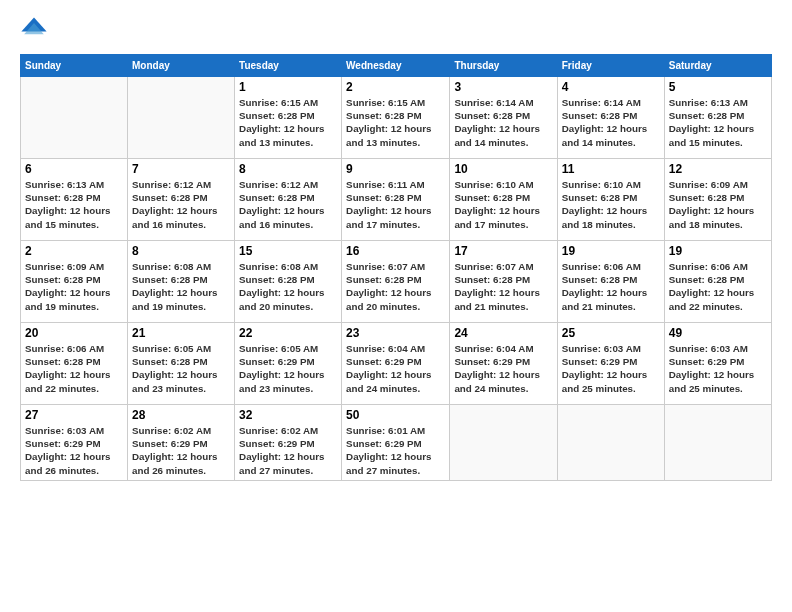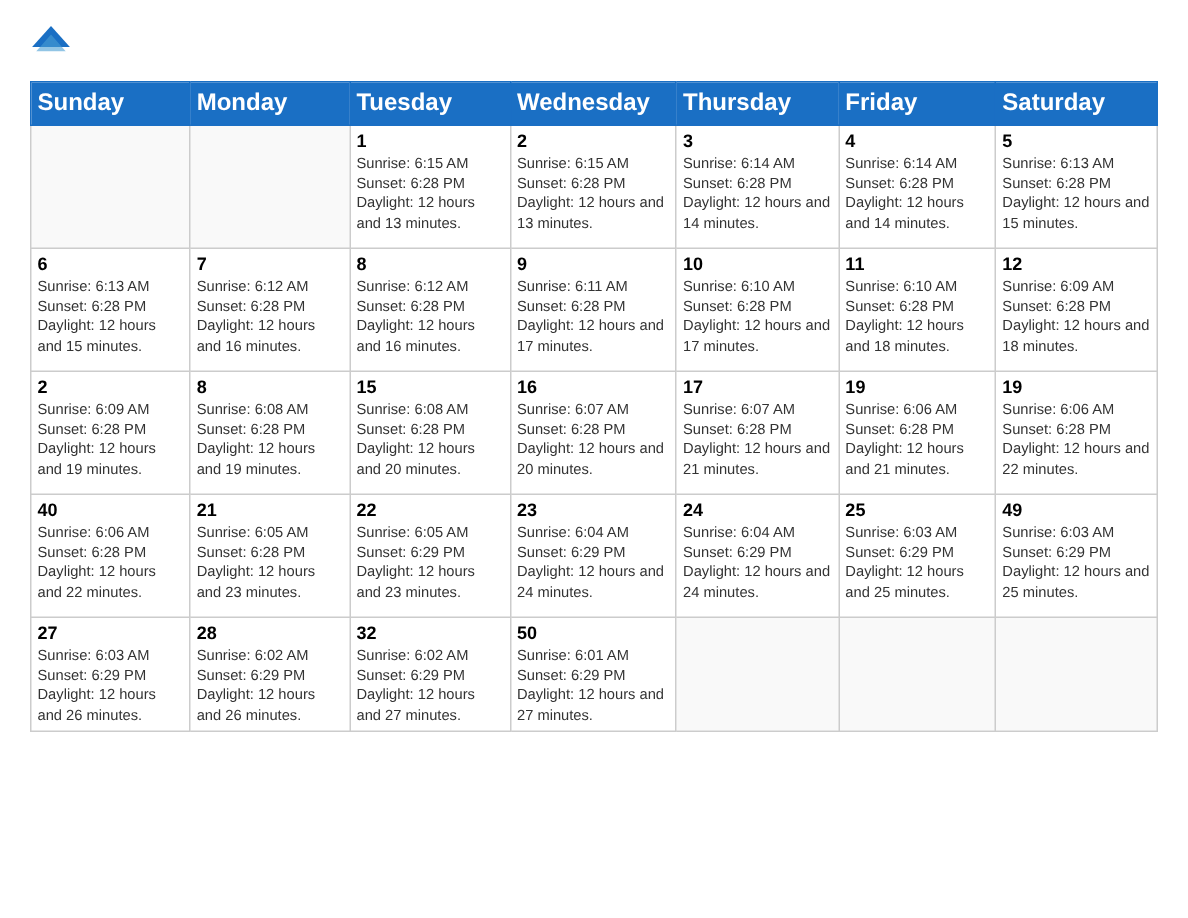--- a/index.html
+++ b/index.html
@@ -54,41 +54,42 @@
     .calendar {
       width: 100%;
       border-collapse: collapse;
       font-size: 10.5px;
     }
     .calendar th {
       background-color: #1a6fc4;
       color: white;
       padding: 5px 4px;
       text-align: left;
-      font-size: 16px;
+      font-size: 10px;
       font-weight: bold;
       border: 1px solid #1a6fc4;
     }
     .calendar td {
       border: 1px solid #ccc;
       vertical-align: top;
       padding: 3px 4px;
       width: 113px;
       height: 82px;
     }
     .day-num {
       font-weight: bold;
       font-size: 12px;
       display: block;
       margin-bottom: 2px;
     }
     .day-info {
       font-size: 9.8px;
       color: #333;
       line-height: 1.35;
+      font-weight: bold;
     }
     .empty {
       background: #f9f9f9;
     }
     .last-row td {
       height: 70px;
     }
   </style>
 </head>
 <body>
@@ -203,21 +204,21 @@
             <span class="day-num">19</span>
             <div class="day-info">Sunrise: 6:06 AM<br>Sunset: 6:28 PM<br>Daylight: 12 hours and 21 minutes.</div>
           </td>
           <td>
             <span class="day-num">19</span>
             <div class="day-info">Sunrise: 6:06 AM<br>Sunset: 6:28 PM<br>Daylight: 12 hours and 22 minutes.</div>
           </td>
         </tr>
         <tr>
           <td>
-            <span class="day-num">40</span>
+            <span class="day-num">20</span>
             <div class="day-info">Sunrise: 6:06 AM<br>Sunset: 6:28 PM<br>Daylight: 12 hours and 22 minutes.</div>
           </td>
           <td>
             <span class="day-num">21</span>
             <div class="day-info">Sunrise: 6:05 AM<br>Sunset: 6:28 PM<br>Daylight: 12 hours and 23 minutes.</div>
           </td>
           <td>
             <span class="day-num">22</span>
             <div class="day-info">Sunrise: 6:05 AM<br>Sunset: 6:29 PM<br>Daylight: 12 hours and 23 minutes.</div>
           </td>

